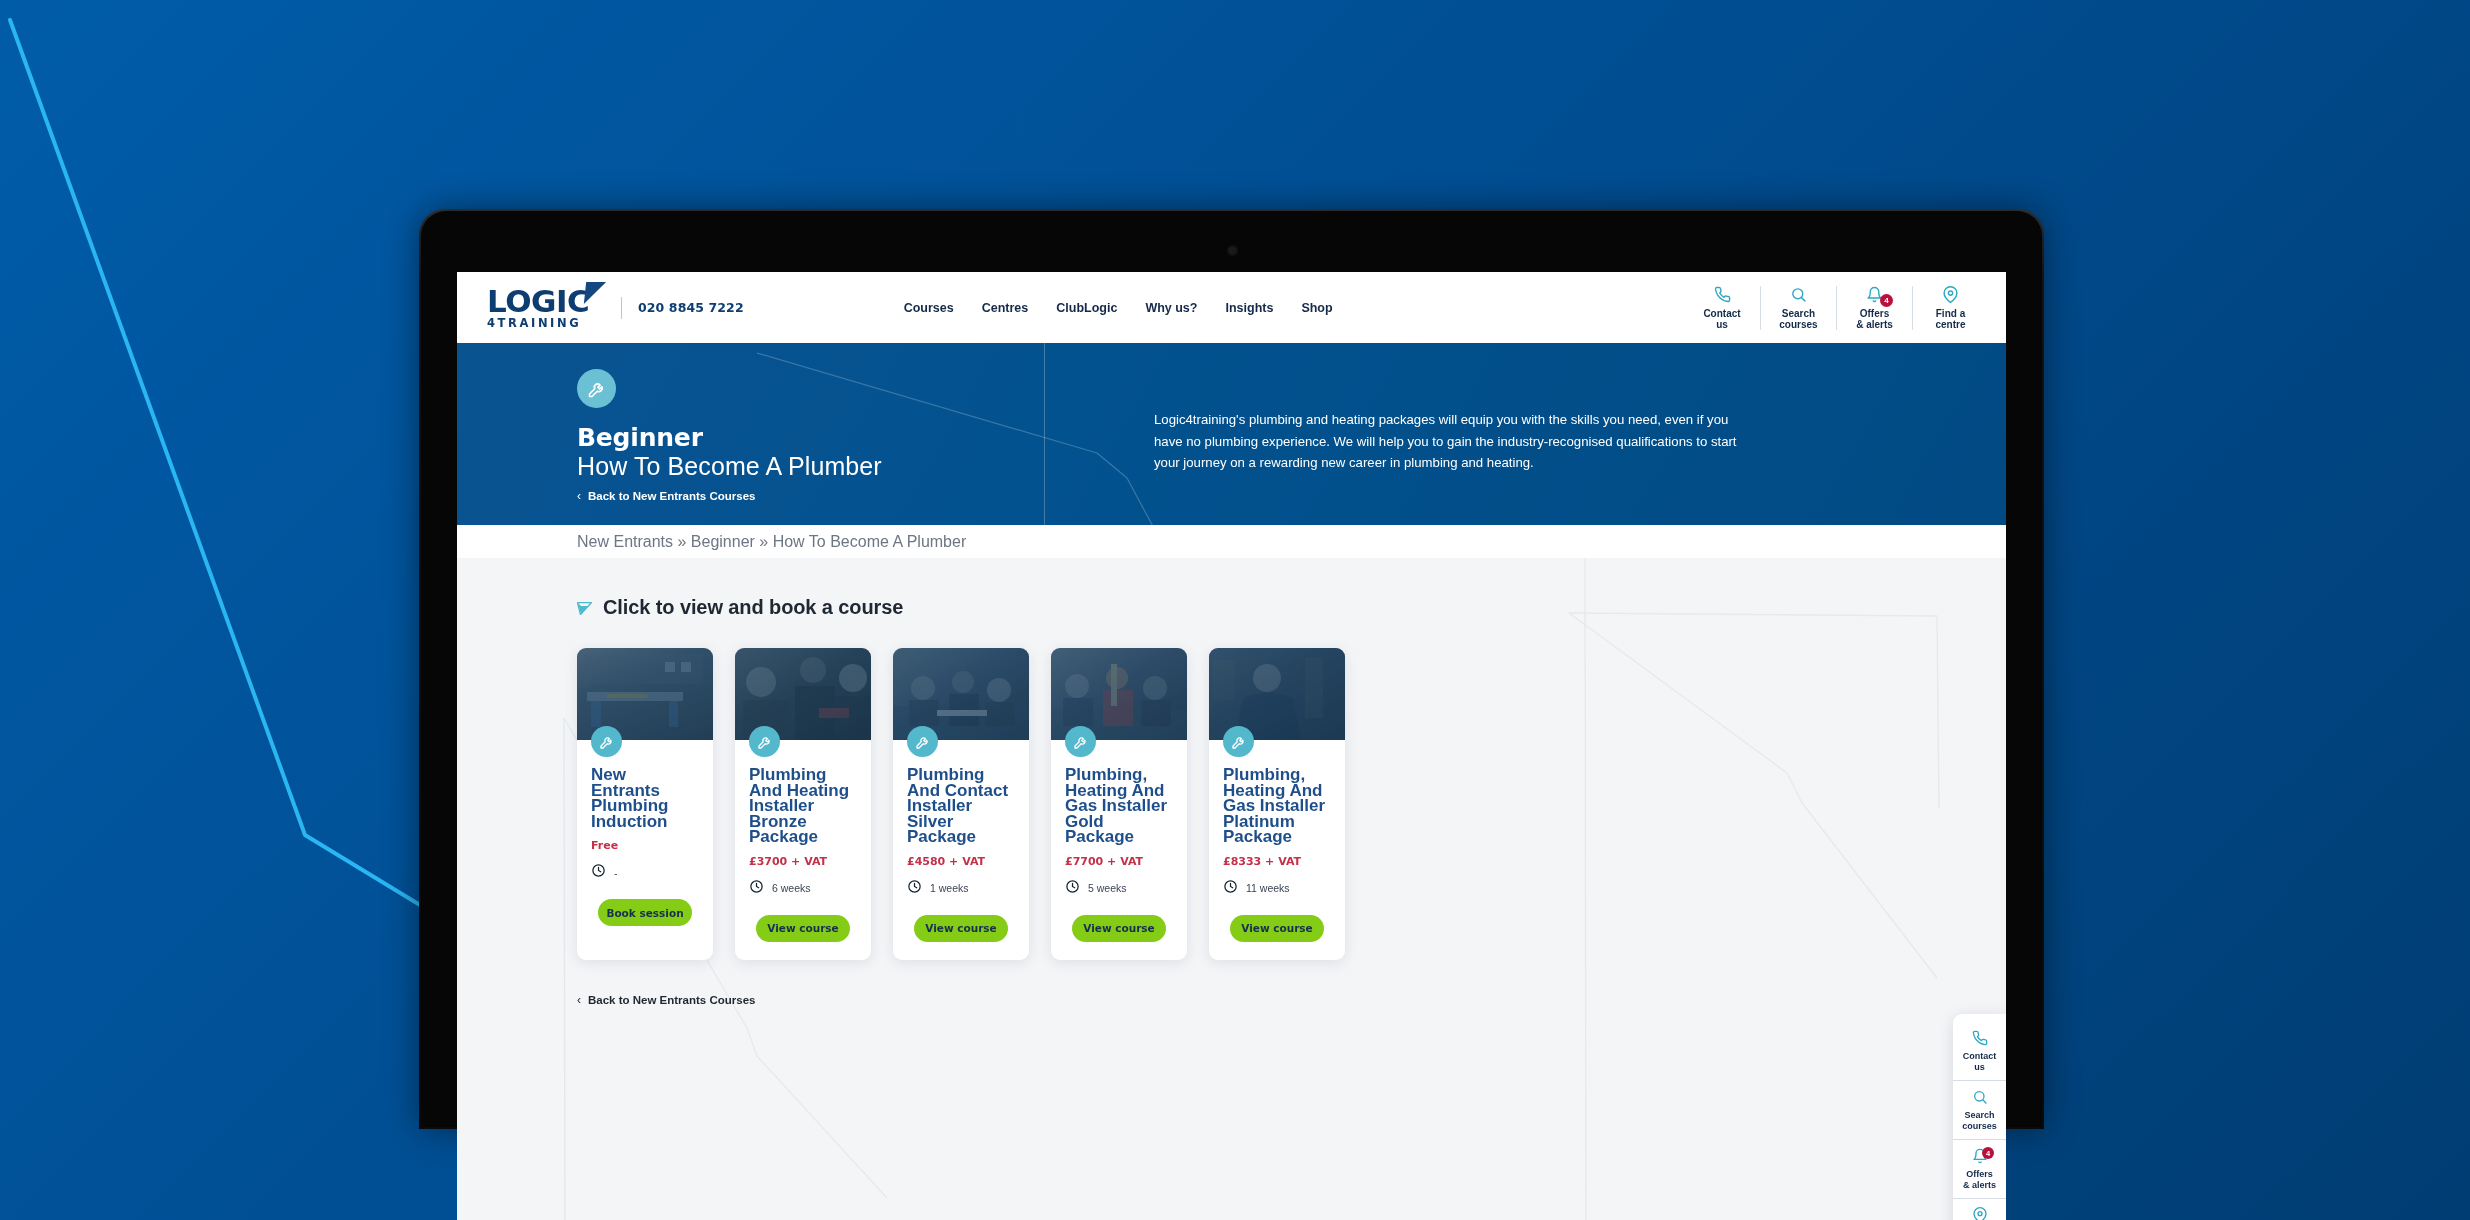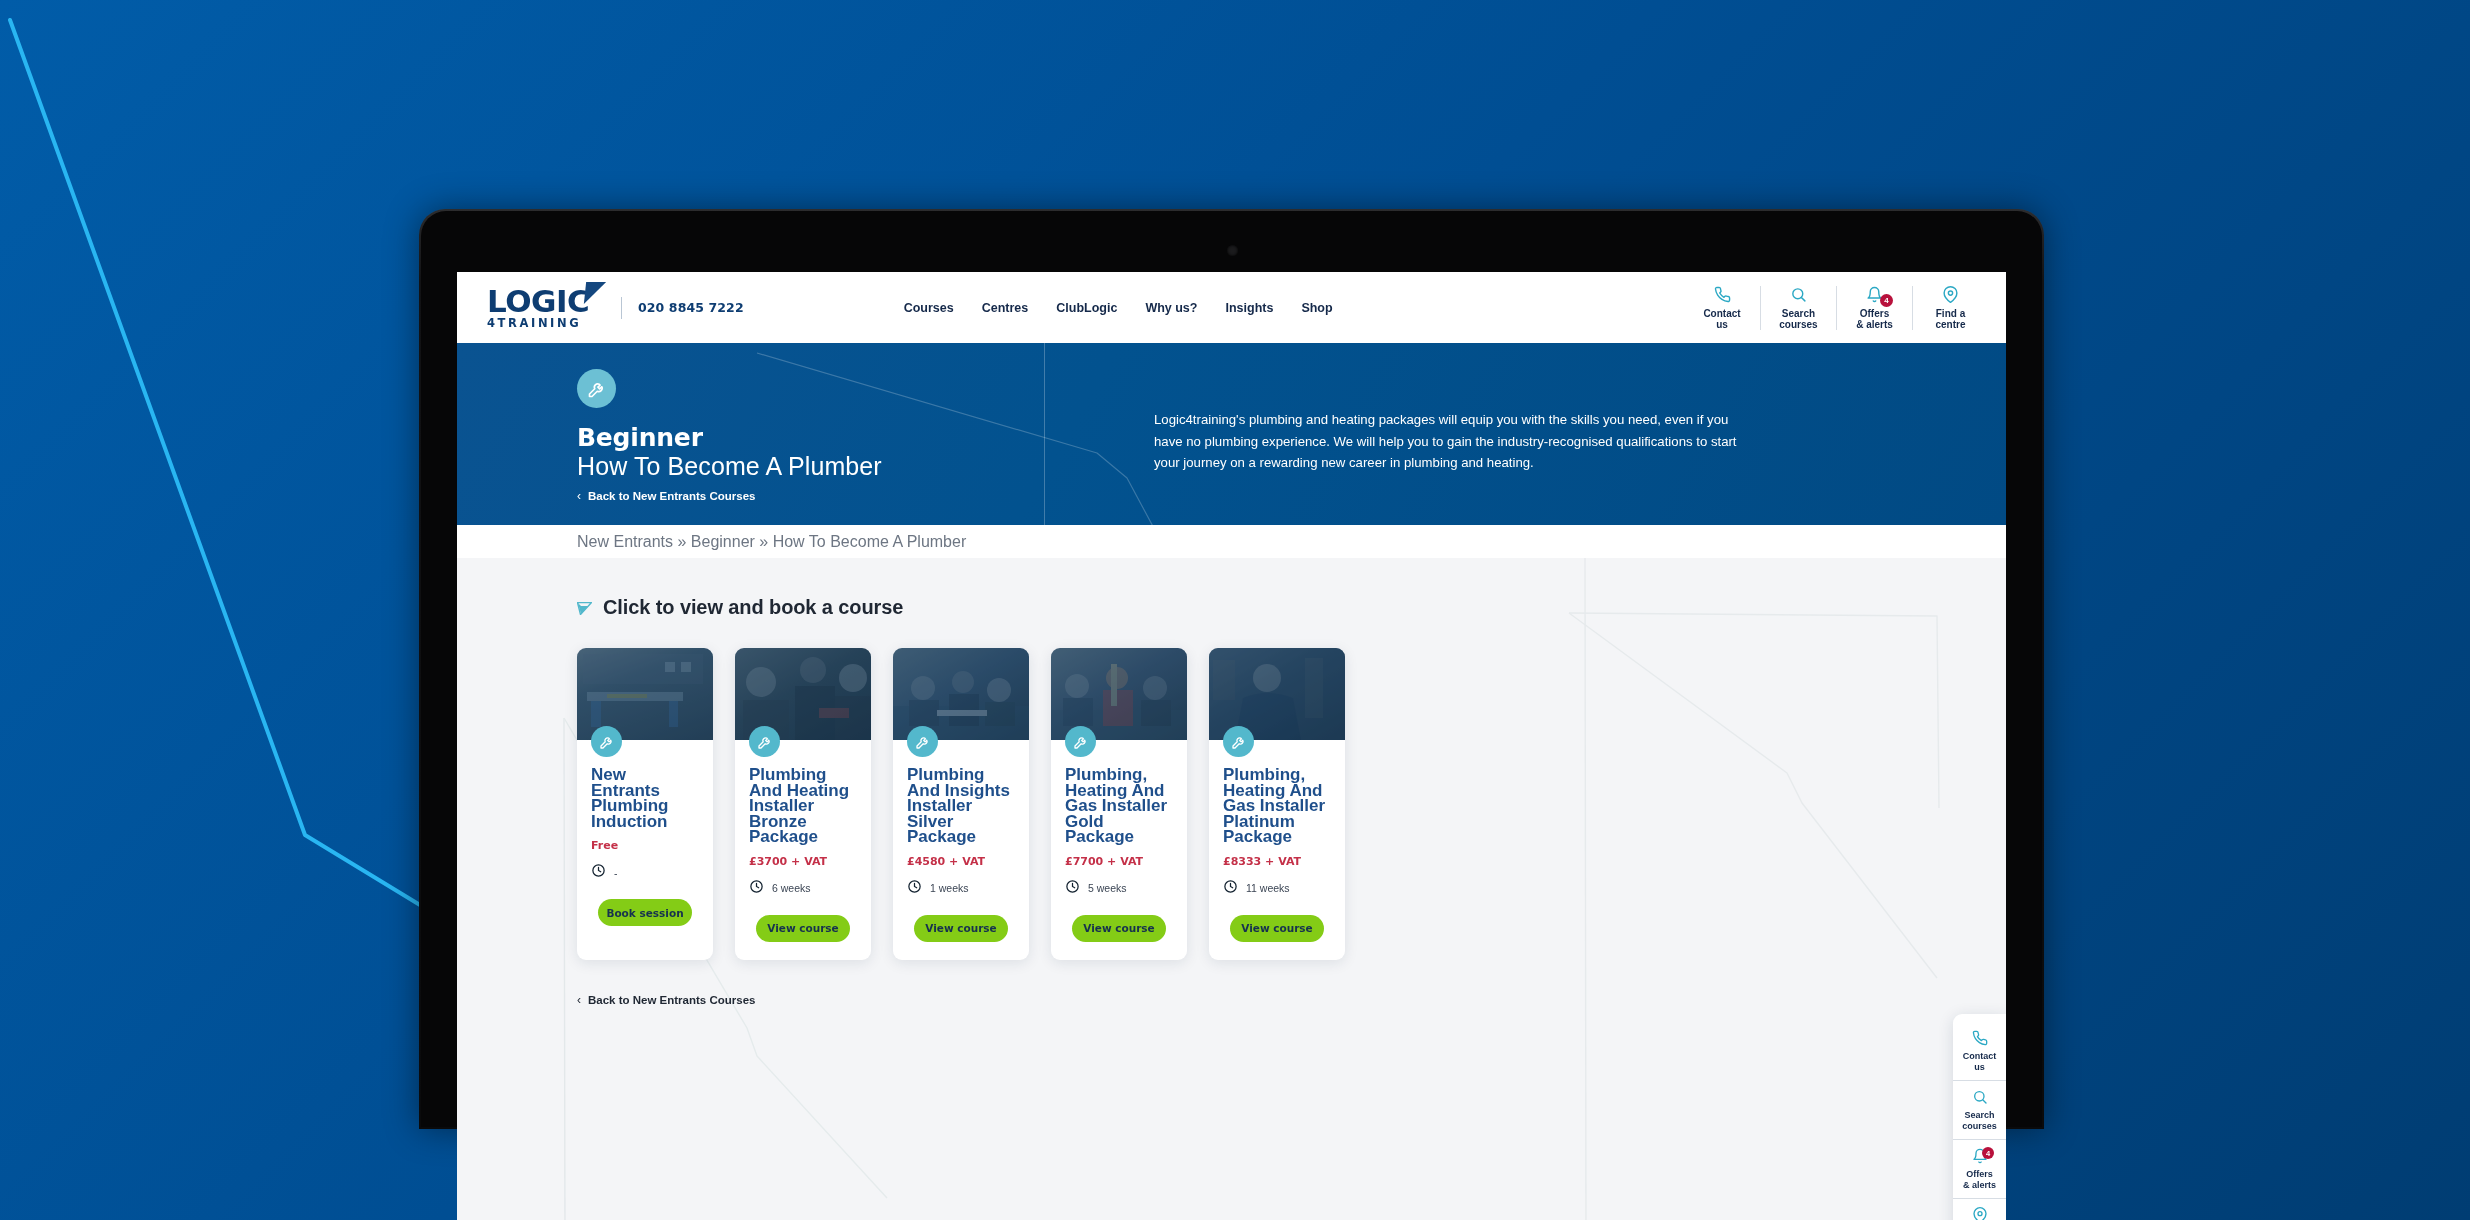--- a/index.html
+++ b/index.html
@@ -444,21 +444,21 @@
                   <rect x="44" y="62" width="50" height="6" fill="#d8dde2"></rect>
                 </svg>
               <div class="tint"></div>
             </div>
             <div class="card-badge">
               <svg width="16" height="16" viewBox="0 0 24 24" fill="none" stroke="#ffffff" stroke-width="2" stroke-linecap="round" stroke-linejoin="round">
                   <path d="M14.7 6.3a4 4 0 0 0-5.4 5.4L3 18v3h3l6.3-6.3a4 4 0 0 0 5.4-5.4l-2.5 2.5-2.1-2.1 2.6-2.4z"></path>
                 </svg>
             </div>
             <div class="card-body">
-              <div class="card-title">Plumbing And Insights Installer Silver Package</div>
+              <div class="card-title">Plumbing And Contact Installer Silver Package</div>
               <div class="card-price">£4580 + VAT</div>
               <div class="card-dur">
                 <span><svg width="15" height="15" viewBox="0 0 24 24" fill="none" stroke="#12212f" stroke-width="2" stroke-linecap="round">
                       <circle cx="12" cy="12" r="9"></circle>
                       <polyline points="12 7 12 12 15.5 14"></polyline>
                     </svg></span>
                 <span class="card-dur-txt">1 weeks</span>
               </div>
               <button class="card-btn">View course</button>
             </div>

